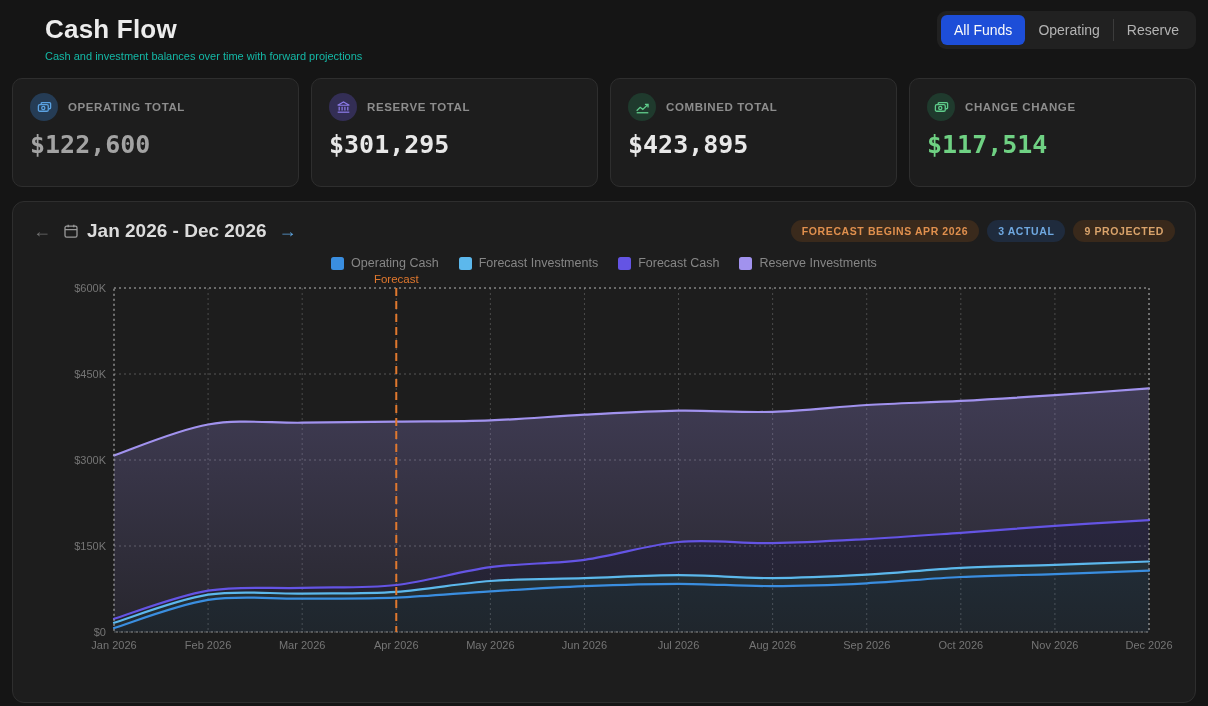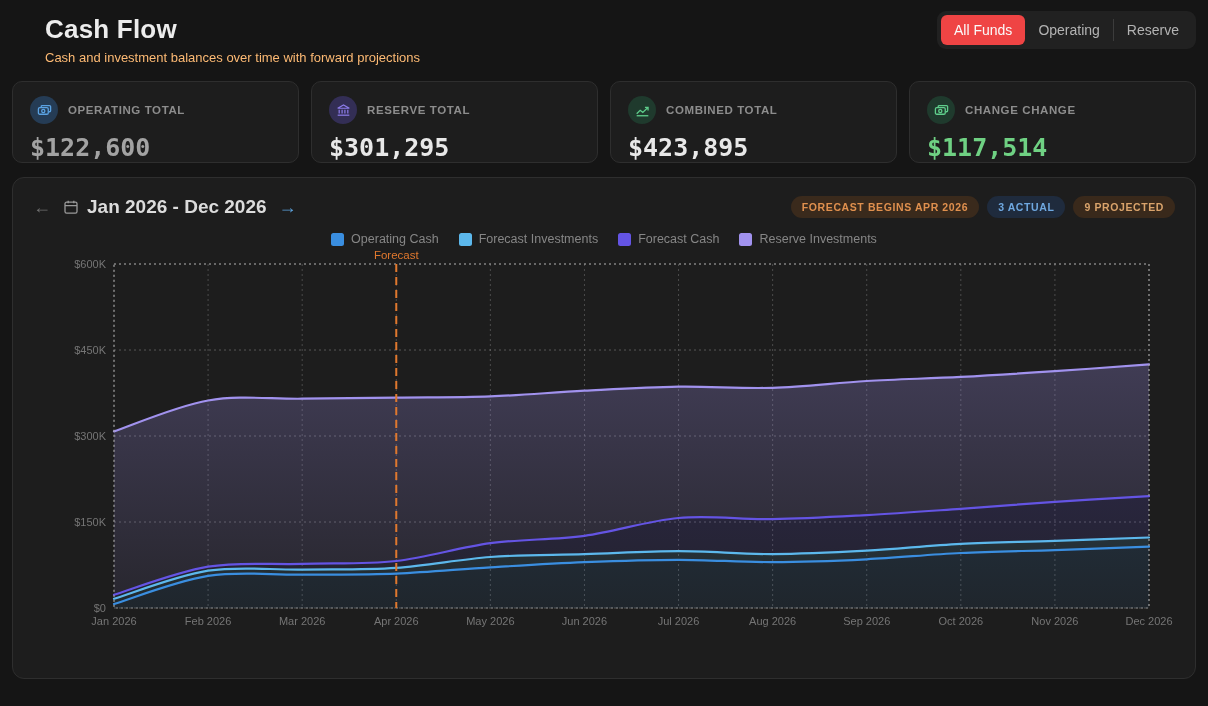--- a/index.html
+++ b/index.html
@@ -1,30 +1,30 @@
 <!DOCTYPE html>
 <html><head>
 <meta charset="utf-8">
 <style>
   * { margin:0; padding:0; box-sizing:border-box; }
   html,body { width:1208px; height:706px; background:#151515; overflow:hidden;
     font-family:"Liberation Sans", sans-serif; }
   
   .page-header { position:relative; padding:14px 16px 0 16px;margin-left:29px; }
   .page-title { font-size:26px; font-weight:700; color:#ececec; letter-spacing:.2px; }
-  .page-subtitle { font-size:13px; color:#fdba74; margin-top:5px; }
+  .page-subtitle { font-size:11px; color:#14b8a6; margin-top:5px; }
   .tab-group { position:absolute; top:11px; right:12px; display:flex; align-items:center;
     background:#212121; border-radius:9px; padding:4px; }
   .tab { font-size:14px; color:#b3b3b3; padding:7px 13px; border-radius:6px; cursor:pointer; white-space:nowrap; }
-  .tab.active { background:#ef4444; color:#fafafa; }
+  .tab.active { background:#1d4ed8; color:#fafafa; }
   .tab-divider { width:1px; height:22px; background:#3c3c3c; }
   
   .stats-row { display:flex; gap:12px; margin:16px 12px 0 12px; }
   .stat-card { flex:1; background:#1d1d1d; border:1px solid #2e2e2e; border-radius:10px;
-    padding:14px 17px; height:82px; }
+    padding:14px 17px; height:109px; }
   .stat-head { display:flex; align-items:center; gap:10px; }
   .stat-icon { width:28px; height:28px; border-radius:50%; display:flex; align-items:center;
     justify-content:center; flex:0 0 28px; }
   .stat-label { font-size:11.5px; font-weight:700; letter-spacing:.6px; color:#8d8d8d; }
   .stat-value { font-family:"DejaVu Sans Mono", monospace; font-size:25px; font-weight:700;
     color:#e8e8e8; margin-top:9px; }
   
   .chart-panel { margin:14px 12px 12px 12px; background:#1d1d1d; border:1px solid #2e2e2e;
     border-radius:12px; height:502px; overflow:hidden; }
   .panel-header { display:flex; align-items:center; justify-content:space-between;

